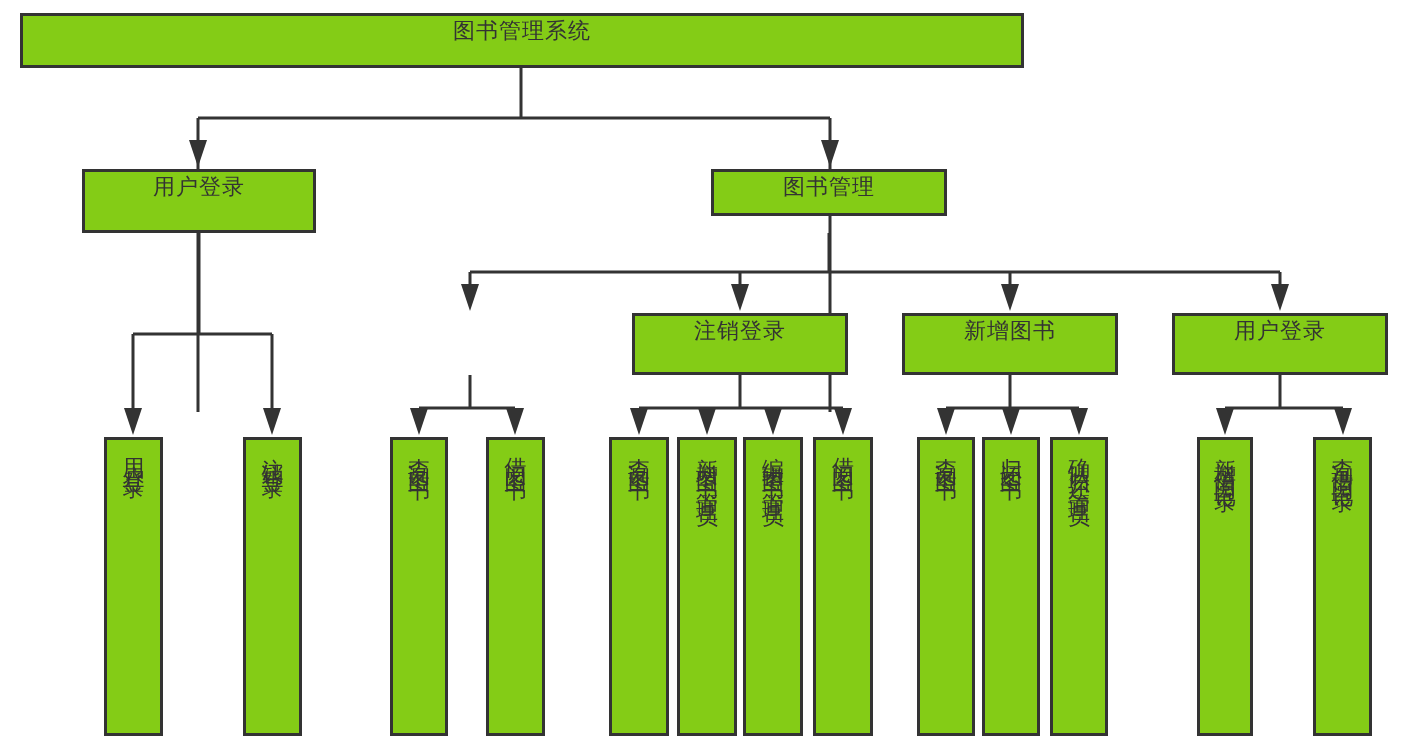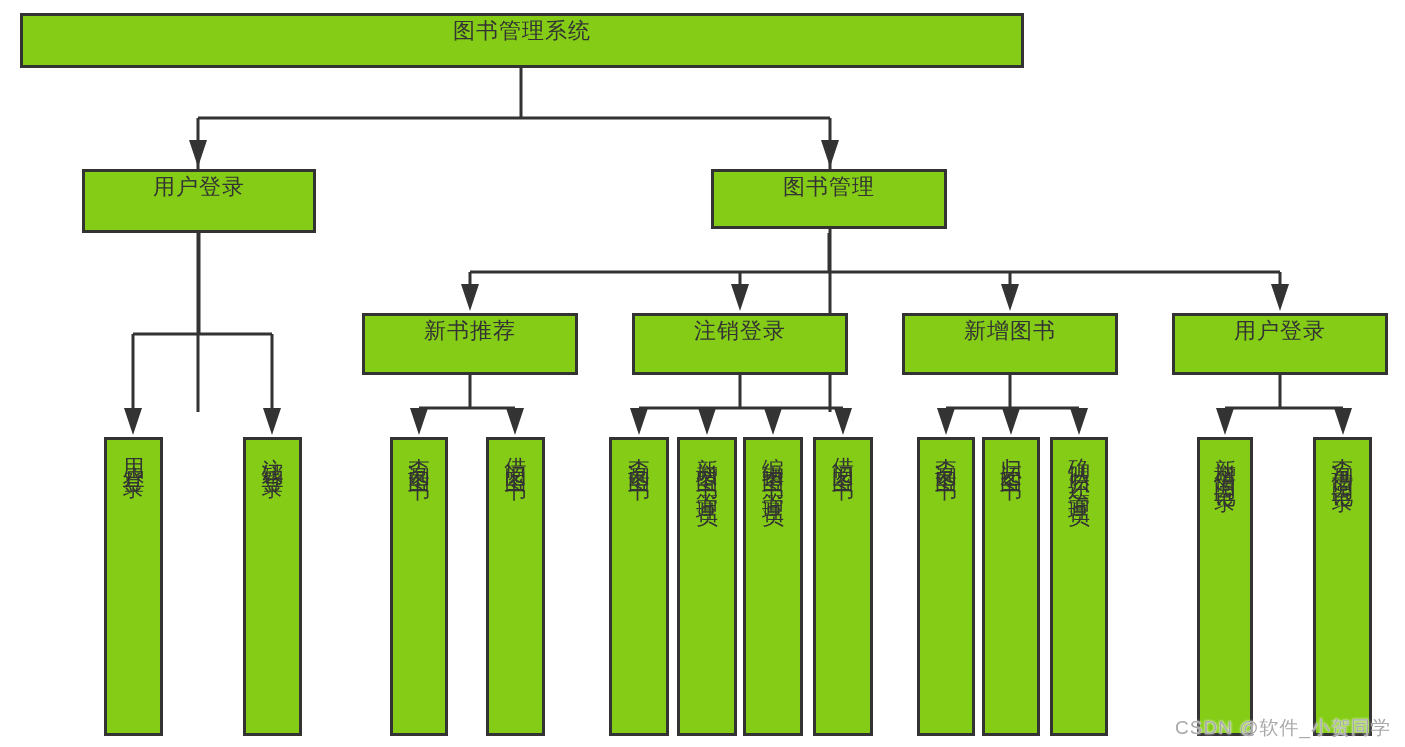--- a/index.html
+++ b/index.html
@@ -37,21 +37,21 @@
     text-orientation: mixed;
     font-size: 22px;
     letter-spacing: 7px;
     line-height: 1;
     white-space: nowrap;
   }
   
   .n-root  { left: 20px;  top: 13px;  width: 1004px; height: 55px; }
   
   .n-l2a   { left: 82px;  top: 169px; width: 234px;  height: 64px; }
-  .n-l2b   { left: 711px; top: 169px; width: 236px;  height: 60px; }
+  .n-l2b   { left: 711px; top: 169px; width: 236px;  height: 47px; }
   
   .l3      { top: 313px; height: 62px; width: 216px; }
   .n-l3a   { left: 362px; }
   .n-l3b   { left: 632px; }
   .n-l3c   { left: 902px; }
   .n-l3d   { left: 1172px; }
   
   .leaf    { top: 437px; height: 299px; }
   .lf1  { left: 104px;  width: 59px; }
   .lf2  { left: 243px;  width: 59px; }
@@ -127,23 +127,20 @@
     <span class="hlabel">图书管理系统</span>
   </div>
 
   <div class="box n-l2a">
     <span class="hlabel">用户登录</span>
   </div>
   <div class="box n-l2b">
     <span class="hlabel">图书管理</span>
   </div>
 
-  <div class="box l3 n-l3a">
-    <span class="hlabel">新书推荐</span>
-  </div>
   <div class="box l3 n-l3b">
     <span class="hlabel">注销登录</span>
   </div>
   <div class="box l3 n-l3c">
     <span class="hlabel">新增图书</span>
   </div>
   <div class="box l3 n-l3d">
     <span class="hlabel">用户登录</span>
   </div>
 
@@ -184,15 +181,14 @@
     <span class="vlabel">确认归还（管理员）</span>
   </div>
 
   <div class="box leaf lf12">
     <span class="vlabel">新增借阅记录</span>
   </div>
   <div class="box leaf lf13">
     <span class="vlabel">查询借阅记录</span>
   </div>
 
-  <div id="watermark">CSDN @软件_小贺同学</div>
 
 </div>
 
 </body></html>

